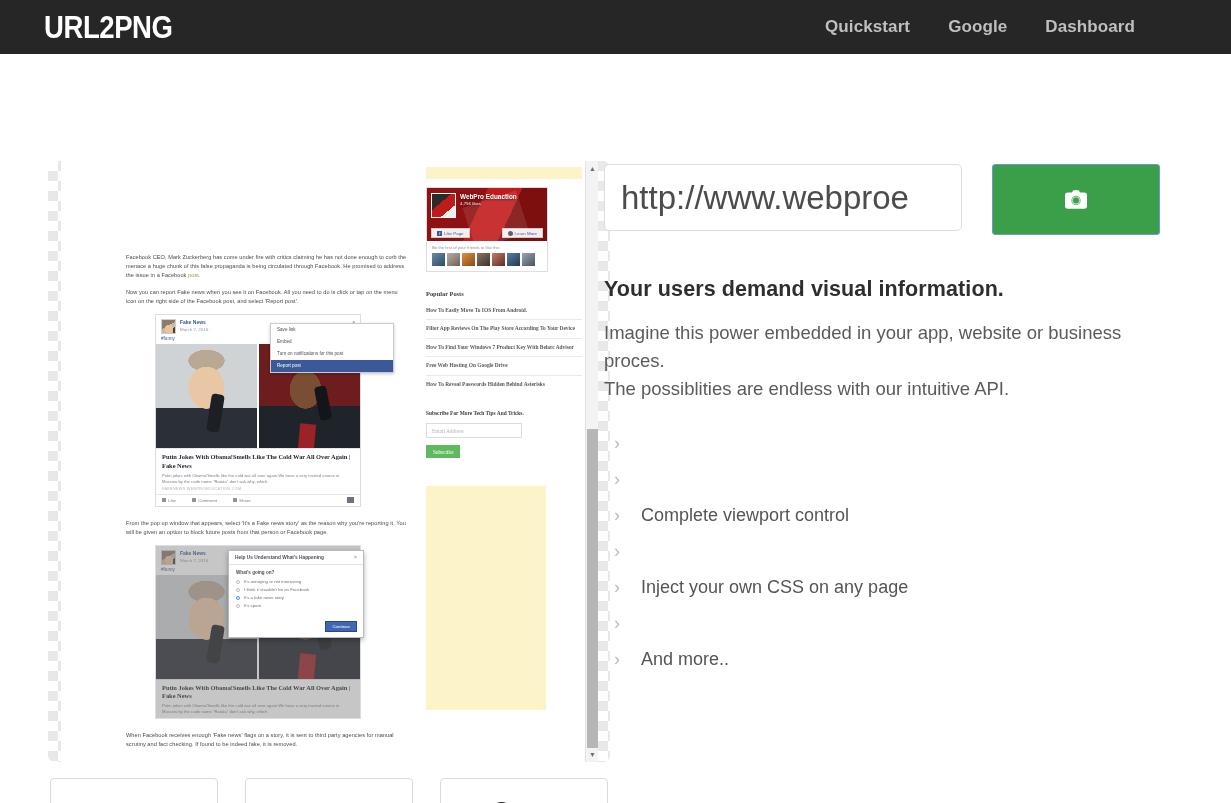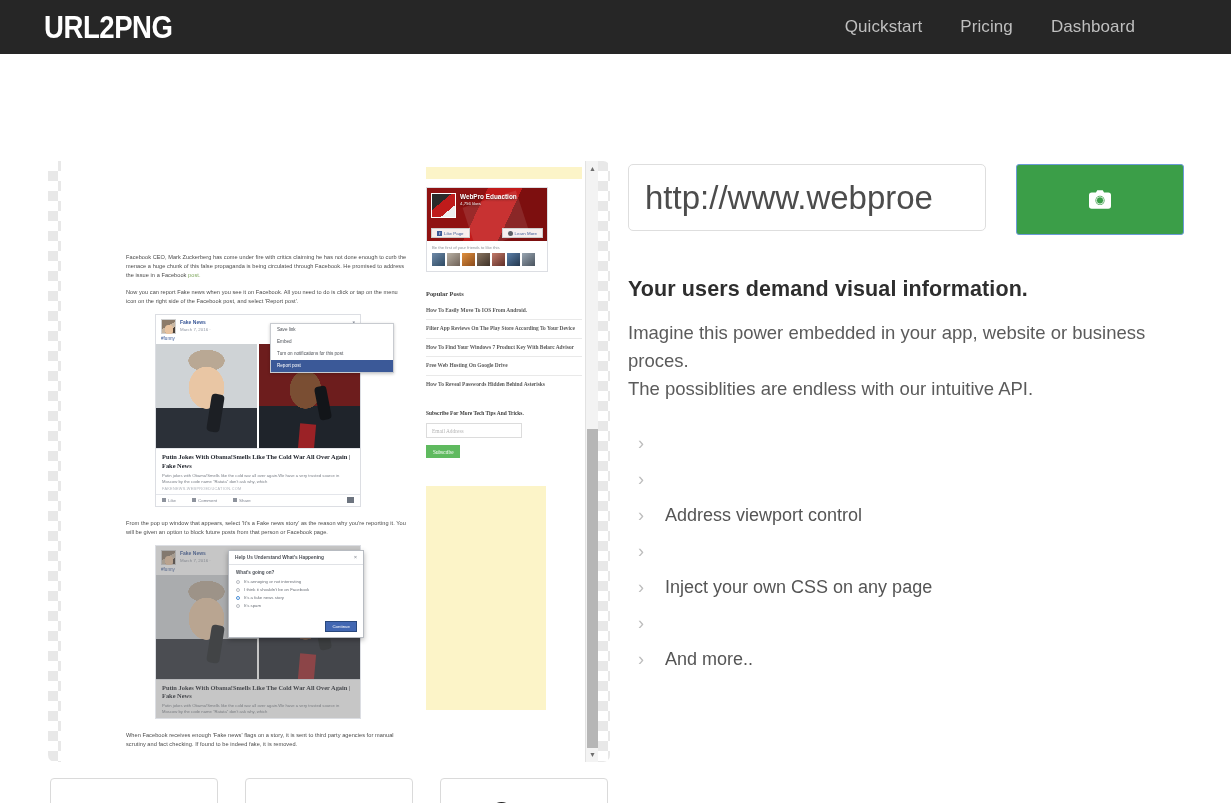--- a/index.html
+++ b/index.html
@@ -29,20 +29,21 @@
     font-family:"Liberation Sans Narrow","Liberation Sans",sans-serif;
     transform:scaleX(0.86);
     transform-origin:left center;
     line-height:1;
     user-select:none;
   }
   .nav{ display:flex; align-items:center; gap:38px; padding-right:62px;}
   .nav a{
     color:#bfbfbf; font-size:17px; text-decoration:none;
     letter-spacing:0.1px;
+    font-weight:bold;
   }
 
   
   .wrap{
     position:relative;
     padding:0;
   }
 
   
   .preview-outer{
@@ -287,21 +288,21 @@
     border:1px solid #dadada; border-radius:4px;
     background:#fff;
     display:flex; align-items:center; justify-content:center;
     gap:9px; cursor:pointer;
   }
   .act .lbl{ font-size:21px; color:#6f6f6f; letter-spacing:0.4px;}
   .act svg{ display:block; }
 
   
   .rightcol{
-    position:absolute; left:628px; top:110px; width:562px;
+    position:absolute; left:604px; top:110px; width:562px;
   }
   .urlrow{ display:flex; align-items:flex-start; gap:30px;}
   .urlfield{
     width:358px; height:67px;
     border:1px solid #dedede; border-radius:5px;
     background:#fff;
     font-size:33px; color:#4c4c4c;
     padding:0 16px; line-height:65px;
     overflow:hidden; white-space:nowrap;
     font-family:"Liberation Sans", sans-serif;
@@ -334,21 +335,21 @@
     color:#bdbdbd; font-size:18px;
   }
 </style>
 </head>
 <body>
 
 <div class="topbar">
   <div class="logo">URL2PNG</div>
   <nav class="nav">
     <a href="#">Quickstart</a>
-    <a href="#">Pricing</a>
+    <a href="#">Google</a>
     <a href="#">Dashboard</a>
   </nav>
 </div>
 
 <div class="wrap">
 
   <div class="preview-outer">
     <div class="shot">
       <div class="shot-inner">
 
@@ -550,21 +551,21 @@
 
     <ul class="featlist">
       <li>
           <span class="chev">›</span>
         </li>
       <li>
           <span class="chev">›</span>
         </li>
       <li>
           <span class="chev">›</span>
-          <span>Address viewport control</span>
+          <span>Complete viewport control</span>
         </li>
       <li>
           <span class="chev">›</span>
         </li>
       <li>
           <span class="chev">›</span>
           <span>Inject your own CSS on any page</span>
         </li>
       <li>
           <span class="chev">›</span>

